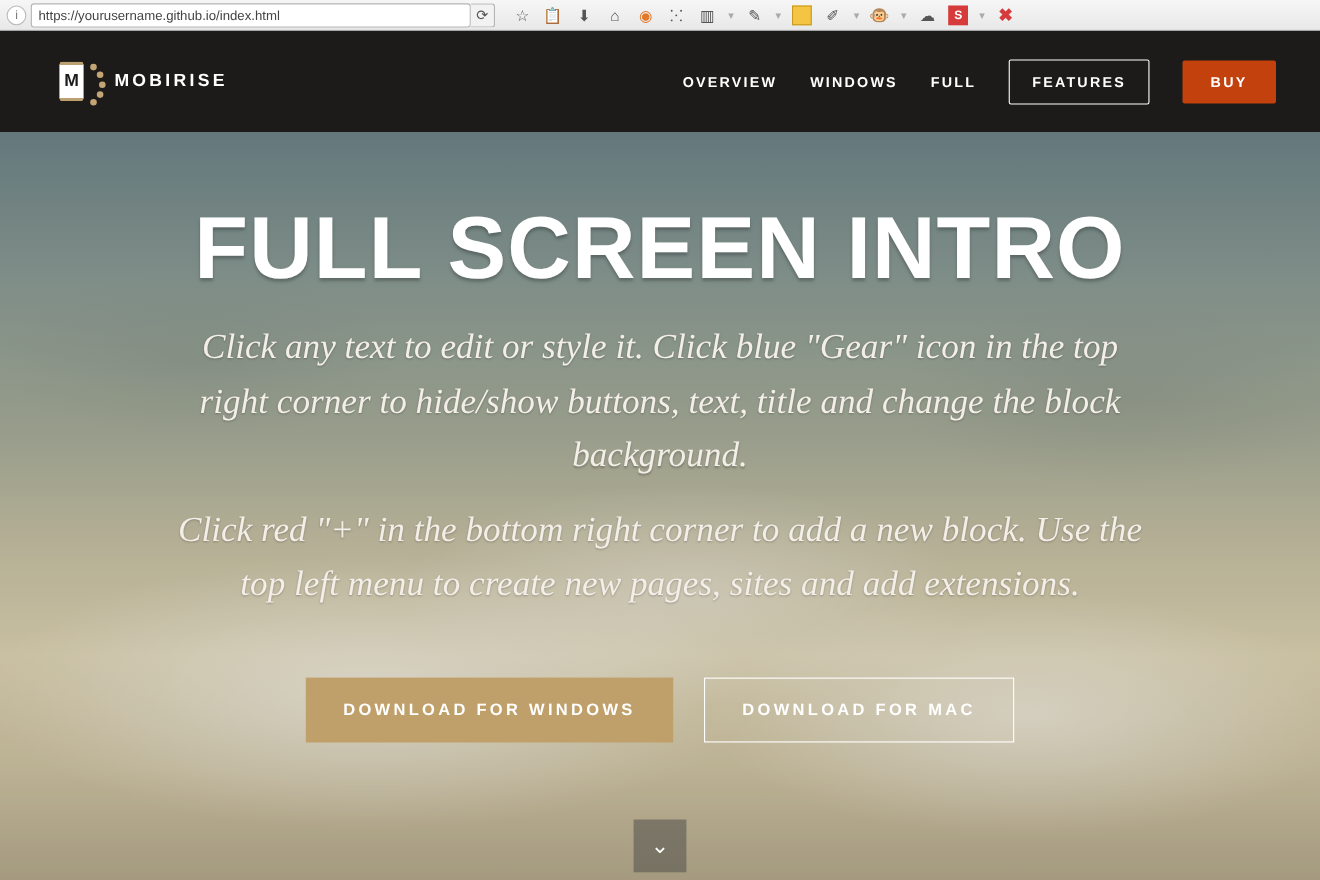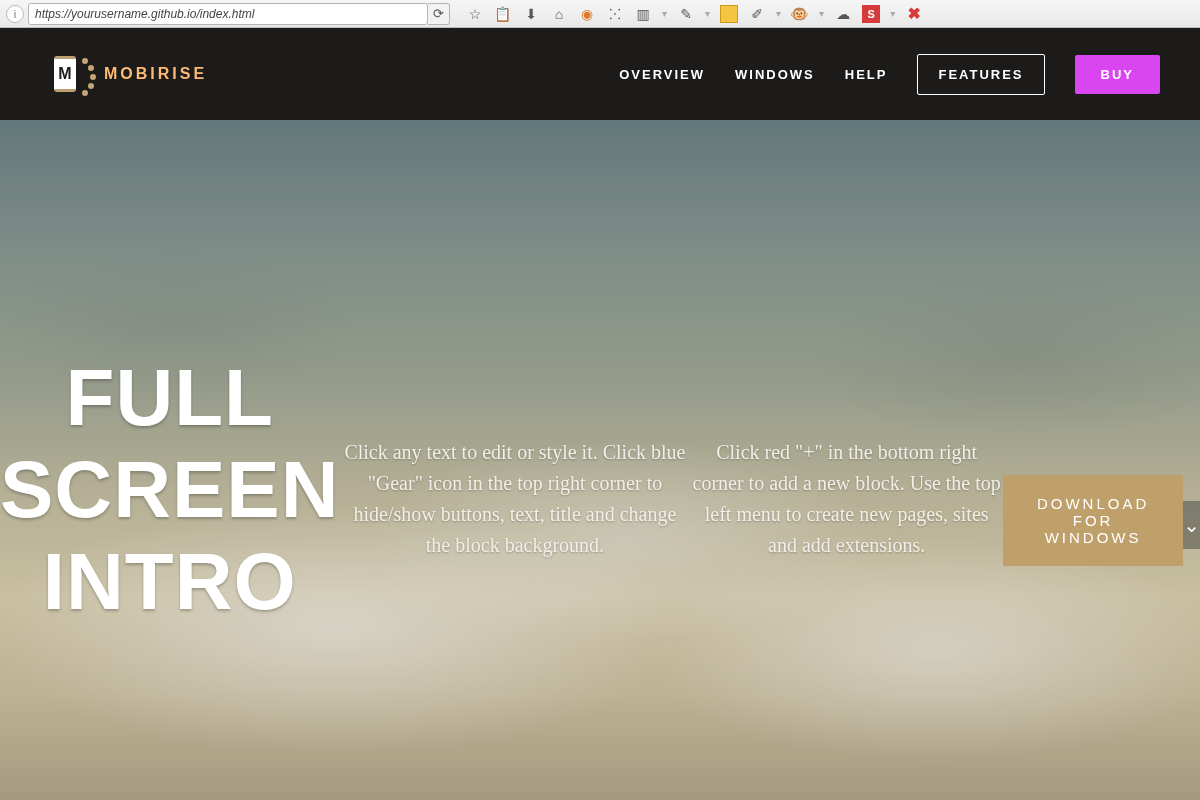--- a/index.html
+++ b/index.html
@@ -22,21 +22,20 @@
   .chrome .url-bar {
     flex: 0 0 400px;
     height: 22px;
     background: #fff;
     border: 1px solid #b5b5b5;
     border-radius: 3px;
     display:flex; align-items:center;
     padding: 0 6px;
     font-size: 12px;
     color:#555;
-    font-style:italic;
   }
   .chrome .url-bar .path { color:#444; }
   .chrome .reload {
     width: 22px; height:22px; border:1px solid #b5b5b5; border-left:none;
     display:flex; align-items:center; justify-content:center;
     background:#f2f2f2; border-radius:0 3px 3px 0; font-size:13px; color:#555;
     margin-left:-4px;
   }
   .chrome .toolbar-icons {
     display:flex; align-items:center; gap:10px; margin-left:12px;
@@ -76,49 +75,49 @@
   }
   .brand .logo .rays span {
     position:absolute; width:6px; height:6px; background:#c4a574; border-radius:50%;
   }
   .brand .logo .rays span:nth-child(1){ top:0; left:10px; }
   .brand .logo .rays span:nth-child(2){ top:7px; left:16px; }
   .brand .logo .rays span:nth-child(3){ top:16px; left:18px; }
   .brand .logo .rays span:nth-child(4){ top:25px; left:16px; }
   .brand .logo .rays span:nth-child(5){ top:32px; left:10px; }
   .brand-name {
-    color:#fdba74; font-weight:700; letter-spacing:3px; font-size:16px;
+    color:#ffffff; font-weight:700; letter-spacing:3px; font-size:16px;
   }
   .nav { display:flex; align-items:center; gap:30px; }
   .nav a {
     color:#fff; text-decoration:none; font-size:13px; font-weight:700;
     letter-spacing:2px;
   }
   .nav .btn-outline {
     border:1px solid #fff; padding:12px 20px; border-radius:2px;
   }
   .nav .btn-primary {
-    background:#d946ef; padding:12px 26px; border-radius:2px;
+    background:#c2410c; padding:12px 26px; border-radius:2px;
   }
 
   
   .hero {
     position:relative;
     height: 680px;
     width:100%;
     background:
       linear-gradient(180deg,
         #6b8287 0%,
         #8a9b95 20%,
         #a6ac99 40%,
         #c7c1a4 55%,
         #ded3b2 70%,
         #cfc3a2 85%,
         #b5a98c 100%);
-    display:flex; flex-direction:row; align-items:center;
+    display:flex; flex-direction:column; align-items:center;
     text-align:center;
     color:#fff;
     padding-top:60px;
   }
   .hero::before {
     content:"";
     position:absolute; inset:0;
     background:
       radial-gradient(ellipse 500px 180px at 28% 75%, rgba(255,255,255,0.55), transparent 70%),
       radial-gradient(ellipse 420px 160px at 78% 78%, rgba(255,255,255,0.5), transparent 70%),
@@ -131,33 +130,34 @@
     position:absolute; inset:0;
     background: rgba(50,50,45,0.12);
   }
   .hero > * { position:relative; z-index:2; }
   .hero h1 {
     font-size:80px; font-weight:800; letter-spacing:1px;
     text-shadow: 0 2px 3px rgba(0,0,0,0.25);
   }
   .hero p {
     max-width: 900px;
-    font-size:20px;
+    font-size:32px;
+    font-style:italic;
     font-family: Georgia, 'Times New Roman', serif;
     line-height:1.55;
     margin-top:18px;
     color:#f3efe8;
     text-shadow: 0 1px 2px rgba(0,0,0,0.25);
   }
   .hero .cta-row {
     display:flex; gap:28px; margin-top:60px;
   }
   .hero .cta {
     padding:20px 34px;
-    font-size:15px; font-weight:400; letter-spacing:3px;
+    font-size:15px; font-weight:700; letter-spacing:3px;
     color:#fff; border:none; cursor:pointer;text-align:center;
   }
   .hero .cta.primary { background:#bfa06a; }
   .hero .cta.outline { background:transparent; border:1px solid #fff; }
   .hero .scroll-down {
     margin-top:70px;
     width:48px; height:48px;
     background:rgba(80,80,75,0.55);
     display:flex; align-items:center; justify-content:center;
     color:#fff; font-size:20px;
@@ -206,30 +206,31 @@
           <span></span>
           <span></span>
           <span></span>
         </div>
     </div>
     <div class="brand-name">MOBIRISE</div>
   </div>
   <div class="nav">
     <a href="#">OVERVIEW</a>
     <a href="#">WINDOWS</a>
-    <a href="#">HELP</a>
+    <a href="#">FULL</a>
     <a href="#" class="btn-outline">FEATURES</a>
     <a href="#" class="btn-primary">BUY</a>
   </div>
 </div>
 
 <div class="hero">
   <div class="overlay"></div>
   <h1>FULL SCREEN INTRO</h1>
   <p>Click any text to edit or style it. Click blue "Gear" icon in the top right corner to hide/show buttons, text, title and change the block background.</p>
   <p>Click red "+" in the bottom right corner to add a new block. Use the top left menu to create new pages, sites and add extensions.</p>
   <div class="cta-row">
     <button class="cta primary">DOWNLOAD FOR WINDOWS</button>
+    <button class="cta outline">DOWNLOAD FOR MAC</button>
   </div>
   <div class="scroll-down">
     <span>⌄</span>
   </div>
 </div>
 
 </body></html>

